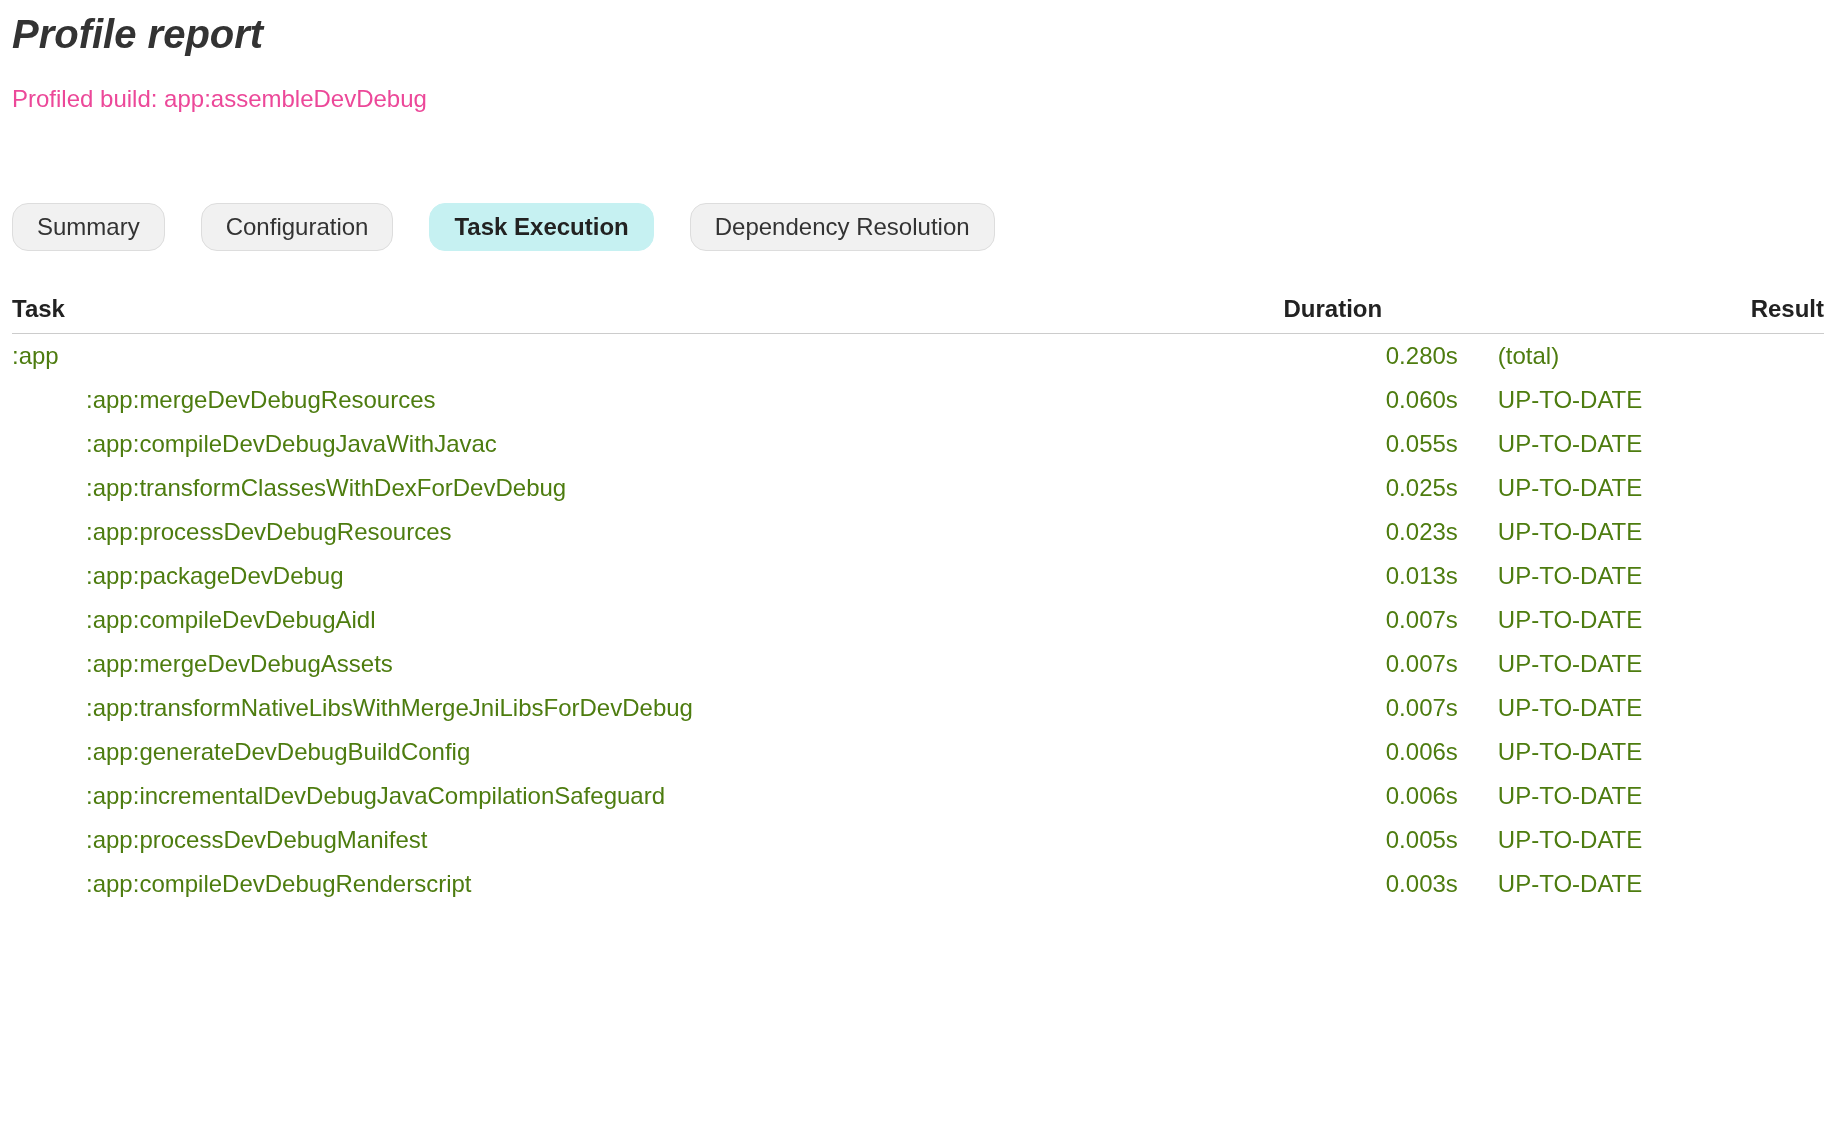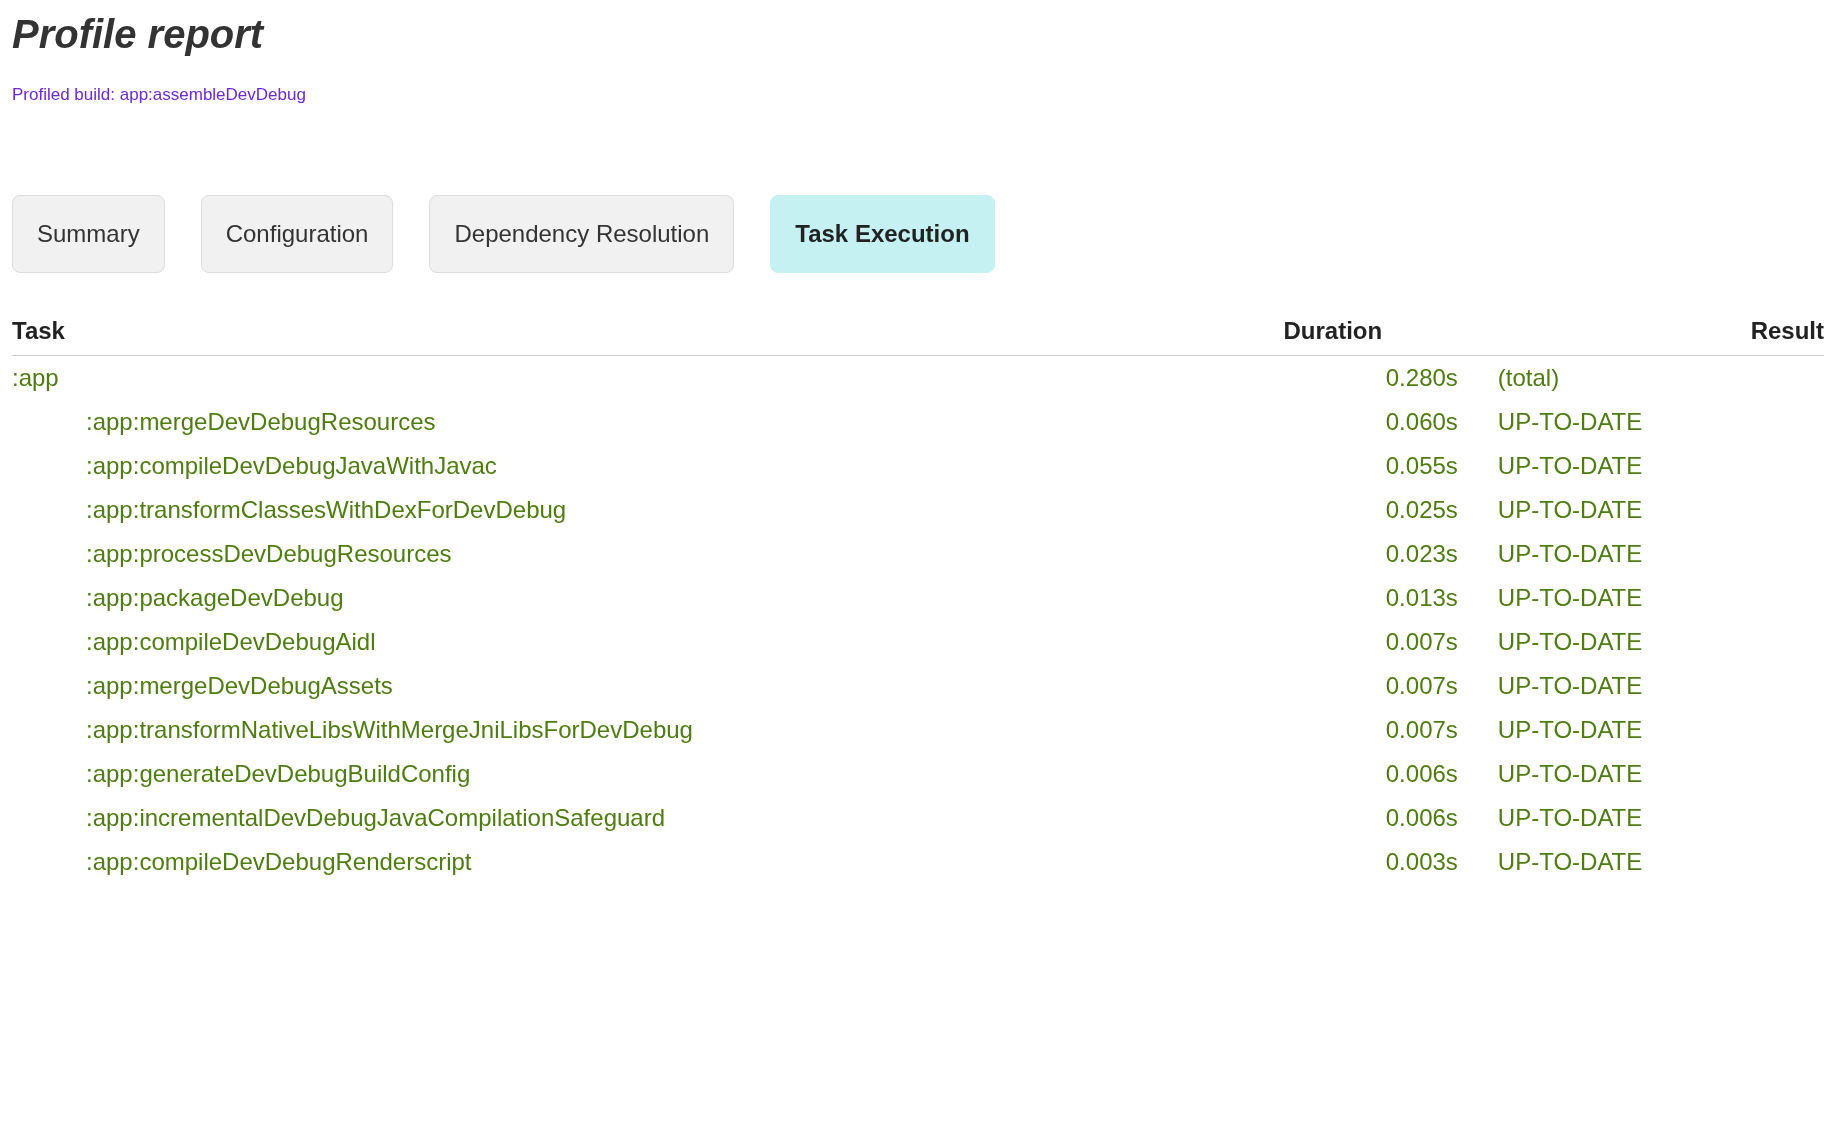--- a/index.html
+++ b/index.html
@@ -11,33 +11,33 @@
       background: #fff;
     }
     h1 {
       font-size: 40px;
       font-weight: 700;
       margin-bottom: 28px;
       color: #333;
       font-style: italic;
     }
     .subtitle {
-      font-size: 17px;
-      color: #6d28d9;
+      font-size: 24px;
+      color: #ec4899;
       margin-bottom: 90px;
     }
     .tabs {
       display: flex;
       gap: 36px;
       margin-bottom: 38px;
     }
     .tab {
       display: inline-block;
-      padding: 24px 24px;
-      border-radius: 8px;
+      padding: 9px 24px;
+      border-radius: 16px;
       font-size: 24px;
       cursor: pointer;
       user-select: none;
       background: #f1f1f1;
       border: 1px solid #ddd;
       color: #333;
     }
     .tab.active {
       background: #c6f1f2;
       border: 1px solid #c6f1f2;
@@ -72,22 +72,22 @@
   </style>
 </head>
 <body>
 
 <h1>Profile report</h1>
 <div class="subtitle">Profiled build: app:assembleDevDebug</div>
 
 <div class="tabs">
   <div class="tab">Summary</div>
   <div class="tab">Configuration</div>
+  <div class="tab active">Task Execution</div>
   <div class="tab">Dependency Resolution</div>
-  <div class="tab active">Task Execution</div>
 </div>
 
 <table>
   <thead>
     <tr>
       <th class="col-task">Task</th>
       <th class="col-duration">Duration</th>
       <th class="col-result">Result</th>
     </tr>
   </thead>
@@ -141,18 +141,23 @@
         <td class="task-sub">:app:generateDevDebugBuildConfig</td>
         <td class="duration">0.006s</td>
         <td>UP-TO-DATE</td>
       </tr>
       <tr>
         <td class="task-sub">:app:incrementalDevDebugJavaCompilationSafeguard</td>
         <td class="duration">0.006s</td>
         <td>UP-TO-DATE</td>
       </tr>
       <tr>
+        <td class="task-sub">:app:processDevDebugManifest</td>
+        <td class="duration">0.005s</td>
+        <td>UP-TO-DATE</td>
+      </tr>
+      <tr>
         <td class="task-sub">:app:compileDevDebugRenderscript</td>
         <td class="duration">0.003s</td>
         <td>UP-TO-DATE</td>
       </tr>
     </tbody>
 </table>
 
 </body></html>

